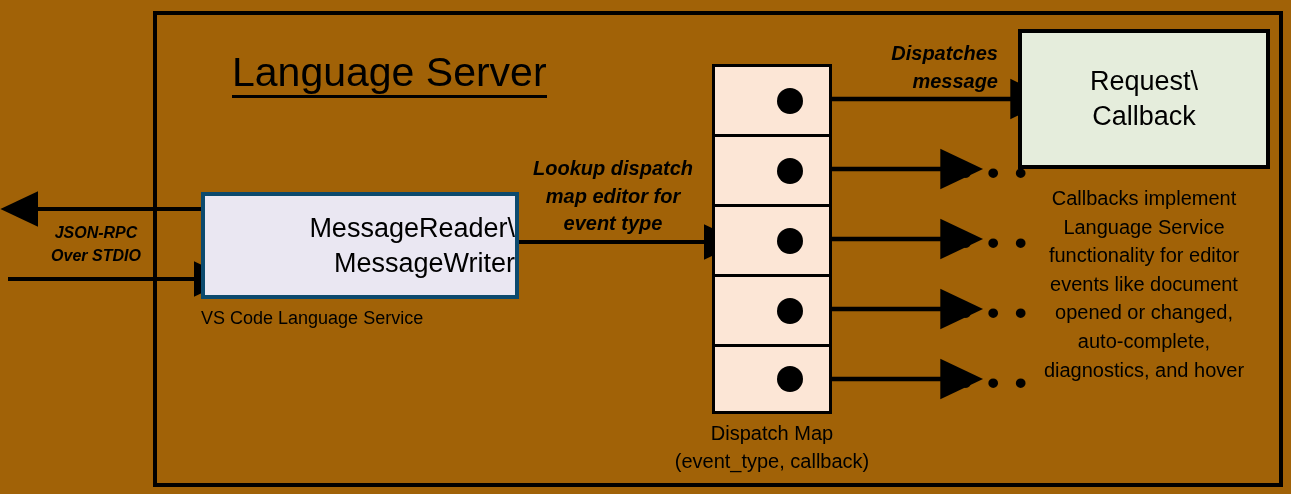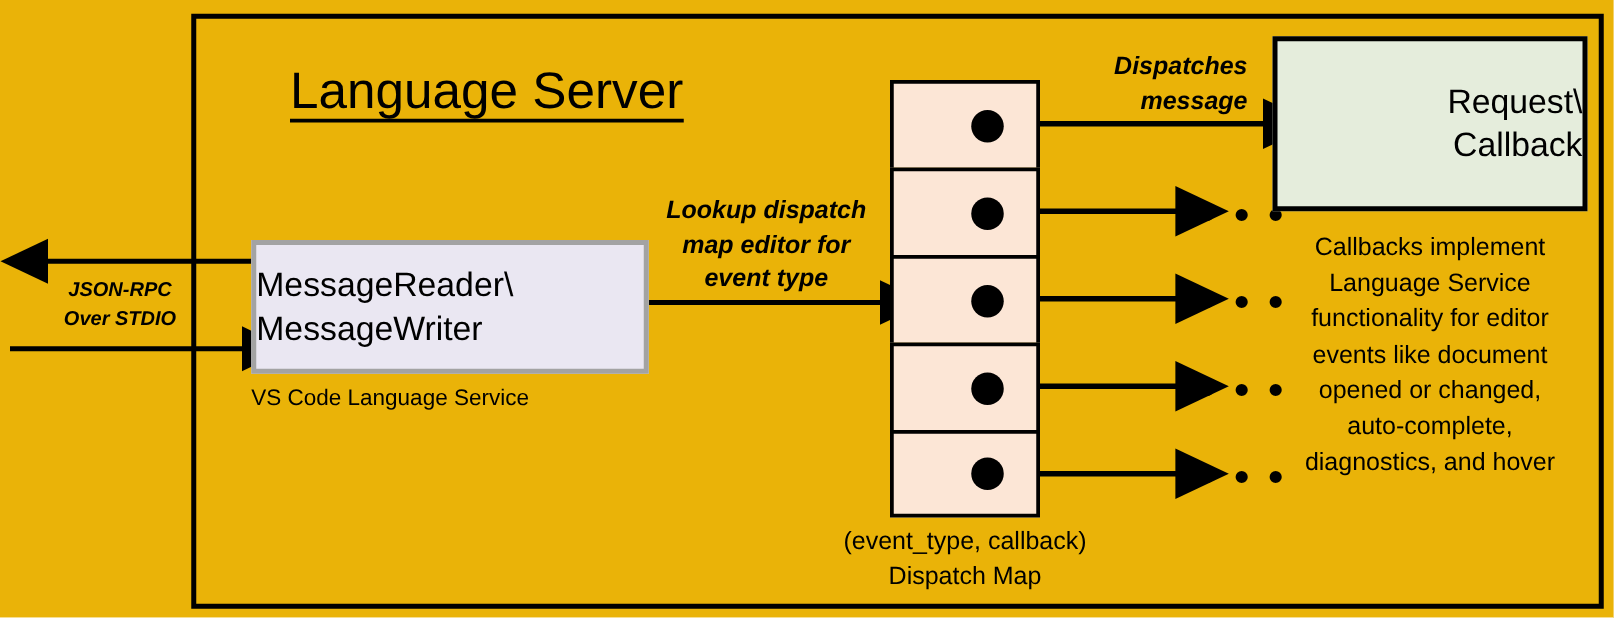--- a/index.html
+++ b/index.html
@@ -8,21 +8,21 @@
     background: #ffffff;
   }
   body {
     font-family: "Liberation Sans", sans-serif;
     color: #000000;
   }
   #canvas {
     position: relative;
     width: 1291px;
     height: 494px;
-    background: #eab308;
+    background: #a16207;
     overflow: hidden;
   }
   svg.layer {
     position: absolute;
     left: 0;
     top: 0;
     width: 1291px;
     height: 494px;
     pointer-events: none;
   }
@@ -50,26 +50,26 @@
     border-bottom: 3px solid #000;
     padding-bottom: 1px;
   }
 
   
   #reader-box {
     left: 201px;
     top: 192px;
     width: 318px;
     height: 107px;
-    border: 4px solid #a3a3a3;
+    border: 4px solid #0c4a6e;
     box-sizing: border-box;
     background: #eae7f2;
     display: flex;
     flex-direction: column;
-    align-items: flex-start;
+    align-items: flex-end;
     justify-content: center;
   }
   #reader-box .ln {
     font-size: 27px;
     line-height: 1.26;
     white-space: nowrap;
   }
   #reader-caption {
     left: 201px;
     top: 306px;
@@ -157,21 +157,21 @@
   #callback-box {
     left: 1018px;
     top: 29px;
     width: 252px;
     height: 140px;
     border: 4px solid #000;
     box-sizing: border-box;
     background: #e5eddc;
     display: flex;
     flex-direction: column;
-    align-items: flex-end;
+    align-items: center;
     justify-content: center;
   }
   #callback-box .ln {
     font-size: 27px;
     line-height: 1.28;
     white-space: nowrap;
   }
   #callback-caption {
     left: 1008px;
     top: 184px;
@@ -271,22 +271,22 @@
     </div>
     <div class="cell">
       <span class="dot"></span>
     </div>
     <div class="cell">
       <span class="dot"></span>
     </div>
   </div>
 
   <div class="abs" id="map-caption">
+    <div>Dispatch Map</div>
     <div>(event_type, callback)</div>
-    <div>Dispatch Map</div>
   </div>
 
   <div class="ellipsis" style="left:960px; top:155px;">• • •</div>
   <div class="ellipsis" style="left:960px; top:225px;">• • •</div>
   <div class="ellipsis" style="left:960px; top:295px;">• • •</div>
   <div class="ellipsis" style="left:960px; top:365px;">• • •</div>
 
   <div class="abs" id="dispatch-msg-label">
     <div>Dispatches</div>
     <div>message</div>

